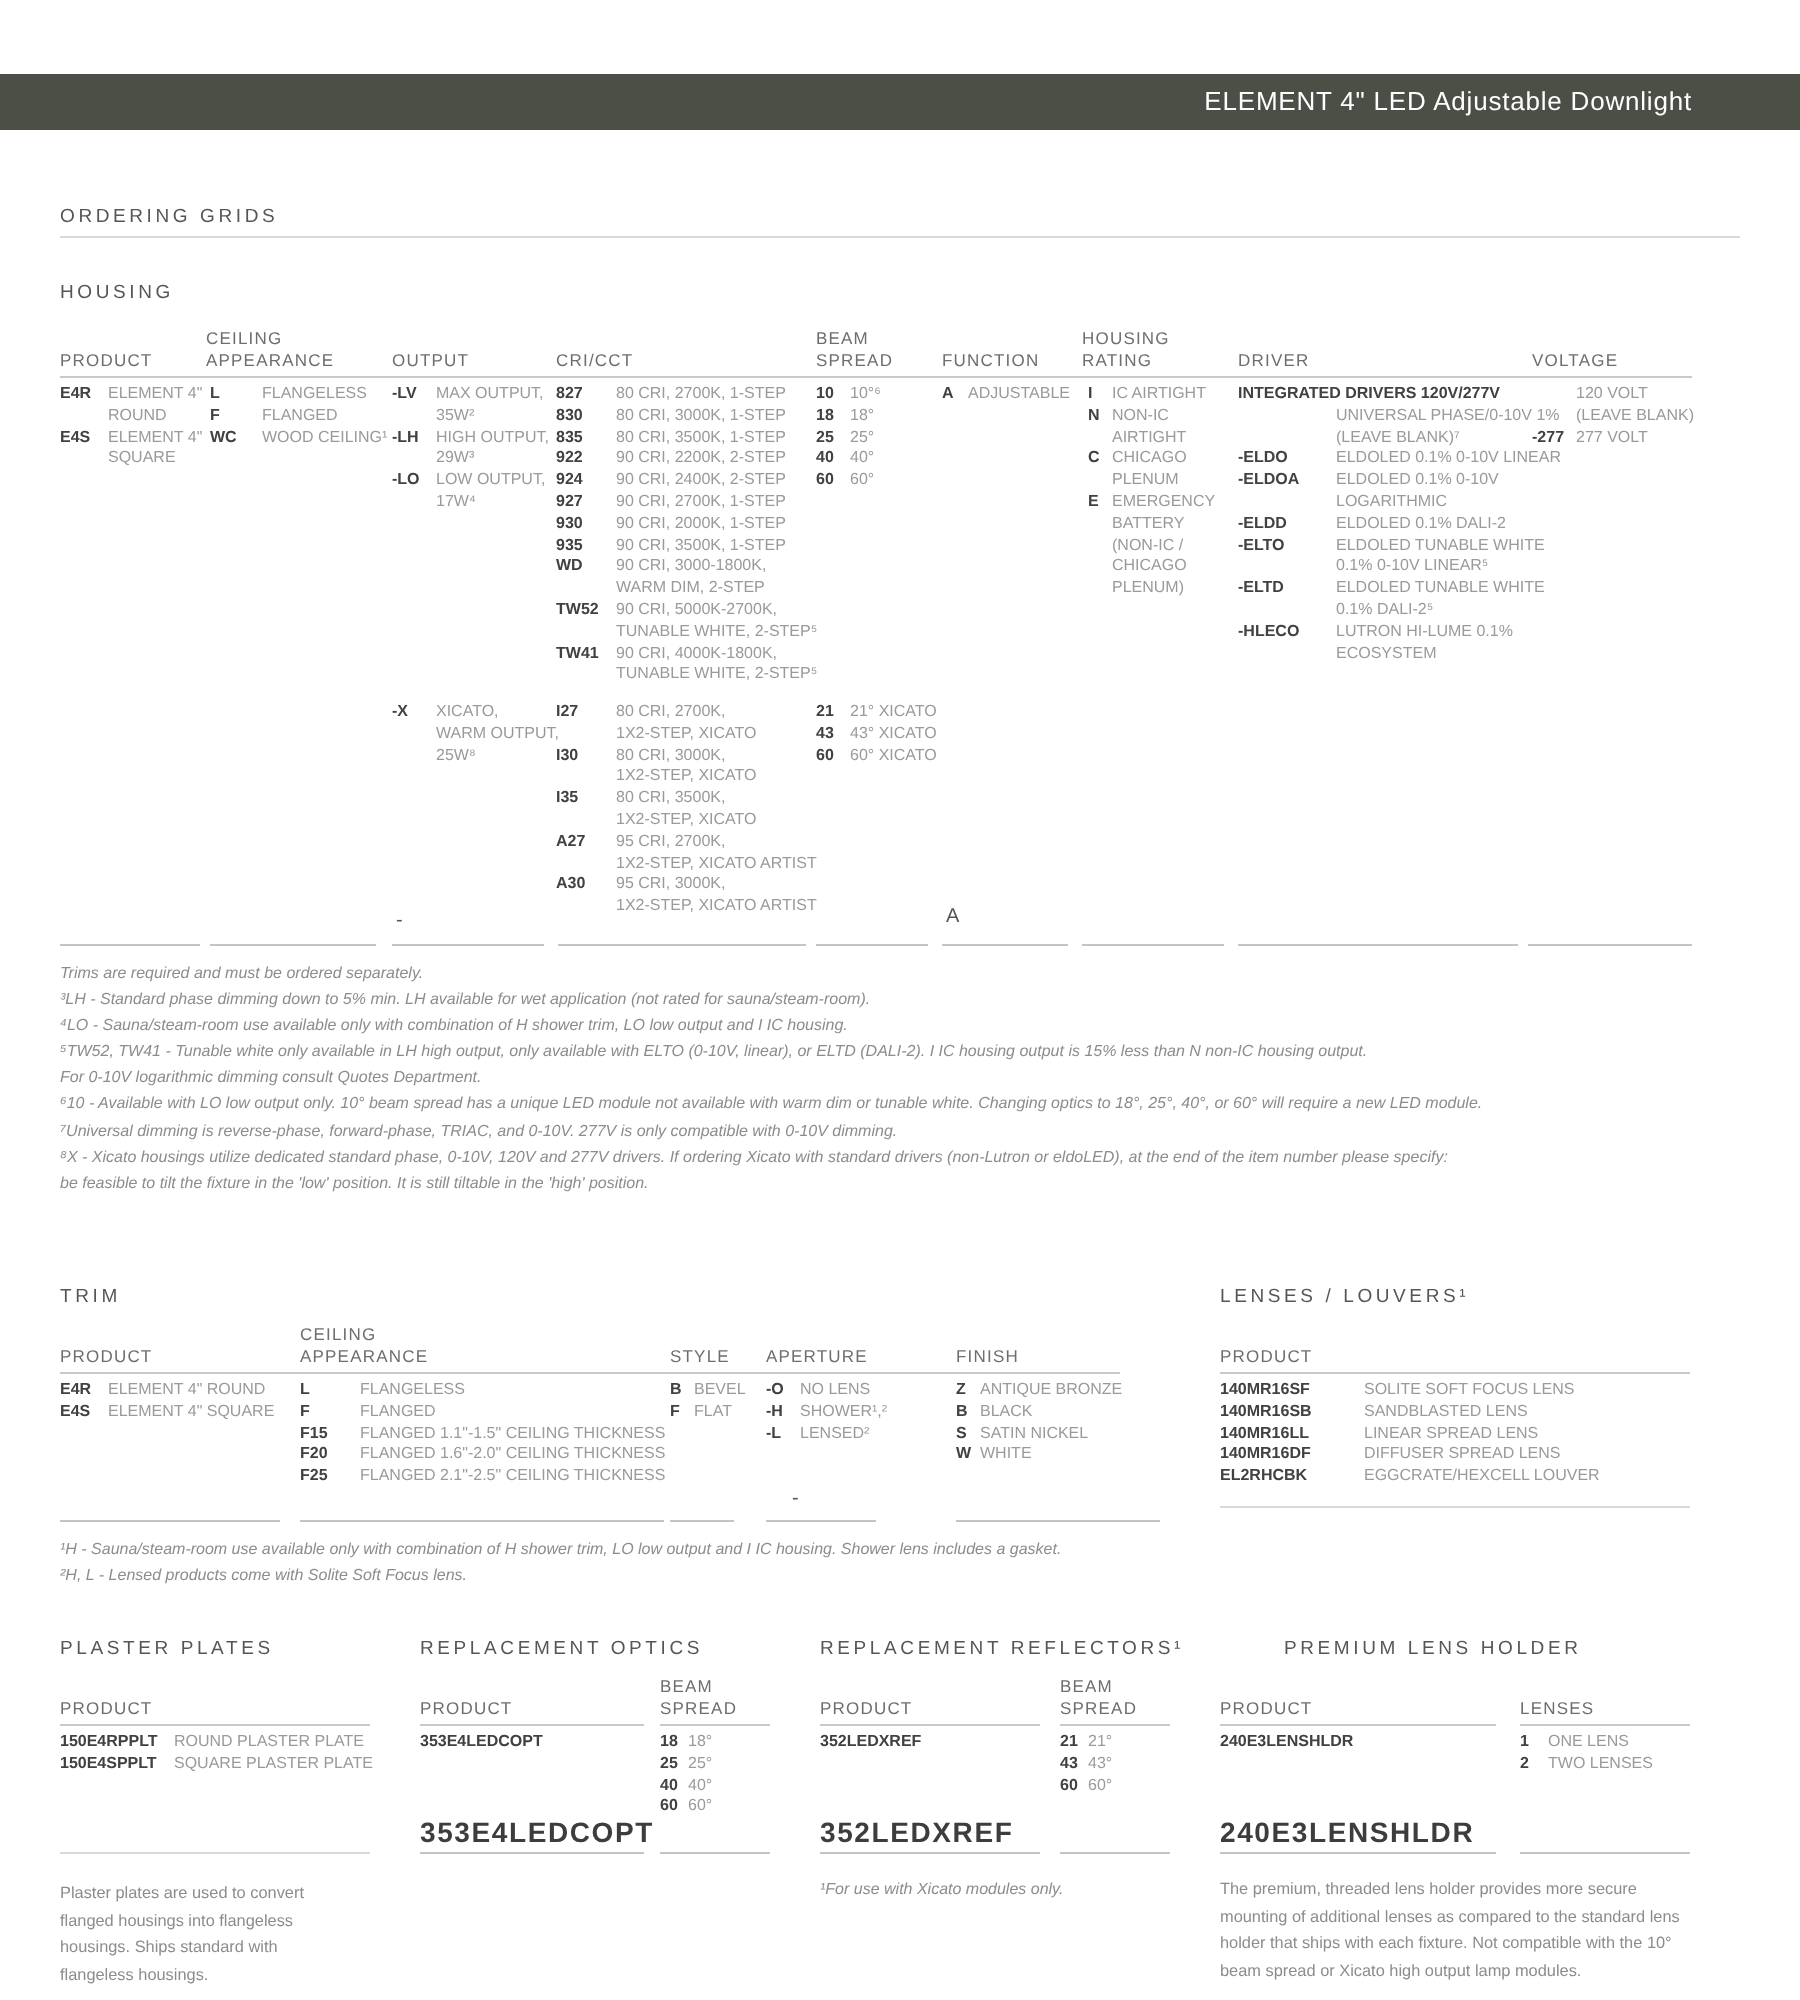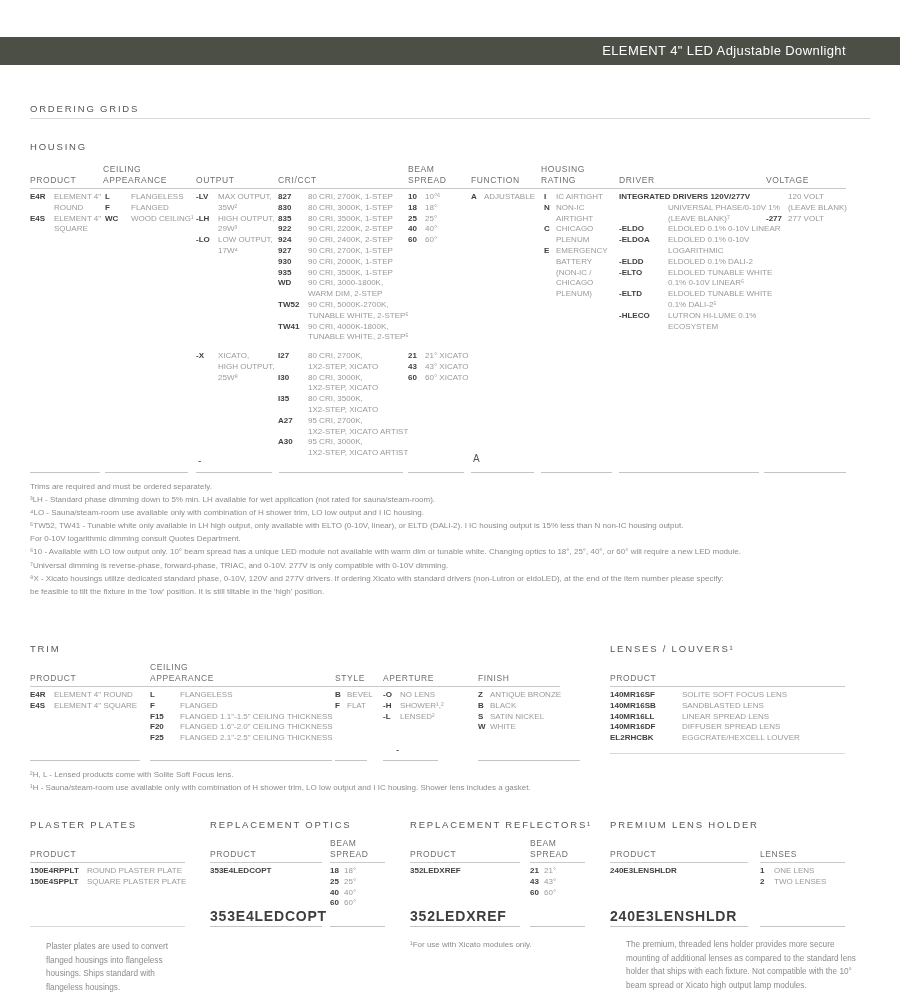--- a/index.html
+++ b/index.html
@@ -12,22 +12,22 @@
   .rule{position:absolute;height:1px;background:#c9c9c9;}
   .rule.light{background:#d9d9d9;}
   .col-h{position:absolute;font-size:8.5px;line-height:11px;letter-spacing:.6px;color:#6e6e6e;
         white-space:pre;}
   .col{position:absolute;font-size:8px;line-height:10.8px;white-space:nowrap;}
   .pair{display:flex;}
   .pair .code{flex:0 0 var(--cw,24px);font-weight:700;color:#414141;white-space:pre;}
   .pair .desc{color:#9a9a9a;white-space:pre;}
   .rhead{font-weight:700;color:#414141;white-space:pre;}
   .fnotes{position:absolute;font-size:8px;color:#8c8c8c;}
-  .fnotes .tline{line-height:13.1px;white-space:nowrap;}
-  .notes{position:absolute;font-size:8.2px;color:#8c8c8c;margin-left:16px;}
+  .fnotes .tline{line-height:13.1px;white-space:nowrap;font-style:italic;}
+  .notes{position:absolute;font-size:8.2px;color:#8c8c8c;}
   .notes .tline{line-height:13.5px;white-space:nowrap;}
   .fill-line{position:absolute;height:1px;background:#c4c4c4;}
   .fill-code{position:absolute;font-size:10px;color:#555;font-weight:400;}
   .big-code{position:absolute;font-size:14px;font-weight:700;letter-spacing:.8px;color:#3d3d3d;white-space:nowrap;}
 </style>
 </head>
 <body>
 
 <div class="page">
 
@@ -243,21 +243,21 @@
       <div class="pair">
         <span class="code">-277</span>
         <span class="desc">277 VOLT</span>
       </div>
     </div>
 
   <div class="col" style="left:196px;top:351px;--cw:22px">
       <div class="pair">
         <span class="code">-X</span>
         <span class="desc">XICATO,
-HIGH OUTPUT,
+WARM OUTPUT,
 25W⁸</span>
       </div>
     </div>
   <div class="col" style="left:278px;top:351px;--cw:30px">
       <div class="pair">
         <span class="code">I27</span>
         <span class="desc">80 CRI, 2700K,
 1X2-STEP, XICATO</span>
       </div>
       <div class="pair">
@@ -405,22 +405,22 @@
     </div>
 
   <div class="fill-code" style="left:396px;top:744px">-</div>
   <div class="fill-line" style="left:30px;top:760px;width:110px"></div>
   <div class="fill-line" style="left:150px;top:760px;width:182px"></div>
   <div class="fill-line" style="left:335px;top:760px;width:32px"></div>
   <div class="fill-line" style="left:383px;top:760px;width:55px"></div>
   <div class="fill-line" style="left:478px;top:760px;width:102px"></div>
 
   <div class="fnotes" style="left:30px;top:768px">
+      <div class="tline">¹H - Sauna/steam-room use available only with combination of H shower trim, LO low output and I IC housing. Shower lens includes a gasket.</div>
       <div class="tline">²H, L - Lensed products come with Solite Soft Focus lens.</div>
-      <div class="tline">¹H - Sauna/steam-room use available only with combination of H shower trim, LO low output and I IC housing. Shower lens includes a gasket.</div>
     </div>
 
   <div class="sec-label" style="left:610px;top:643px">LENSES / LOUVERS¹</div>
   <div class="col-h" style="left:610px;top:673px">PRODUCT</div>
   <div class="rule" style="left:610px;top:686px;width:235px"></div>
   <div class="col" style="left:610px;top:690px;--cw:72px">
       <div class="pair">
         <span class="code">140MR16SF</span>
         <span class="desc">SOLITE SOFT FOCUS LENS</span>
       </div>
@@ -524,21 +524,21 @@
         <span class="desc">60°</span>
       </div>
     </div>
   <div class="big-code" style="left:410px;top:908px">352LEDXREF</div>
   <div class="fill-line" style="left:410px;top:926px;width:110px"></div>
   <div class="fill-line" style="left:530px;top:926px;width:55px"></div>
   <div class="fnotes" style="left:410px;top:938px">
       <div class="tline">¹For use with Xicato modules only.</div>
     </div>
 
-  <div class="sec-label" style="left:610px;top:819px">PREMIUM LENS HOLDER</div>
+  <div class="sec-label" style="left:642px;top:819px">PREMIUM LENS HOLDER</div>
   <div class="col-h" style="left:610px;top:849px">PRODUCT</div>
   <div class="col-h" style="left:760px;top:849px">LENSES</div>
   <div class="rule" style="left:610px;top:862px;width:138px"></div>
   <div class="rule" style="left:760px;top:862px;width:85px"></div>
   <div class="col" style="left:610px;top:866px;--cw:75px">
       <div class="pair">
         <span class="code">240E3LENSHLDR</span>
         <span class="desc"></span>
       </div>
     </div>

